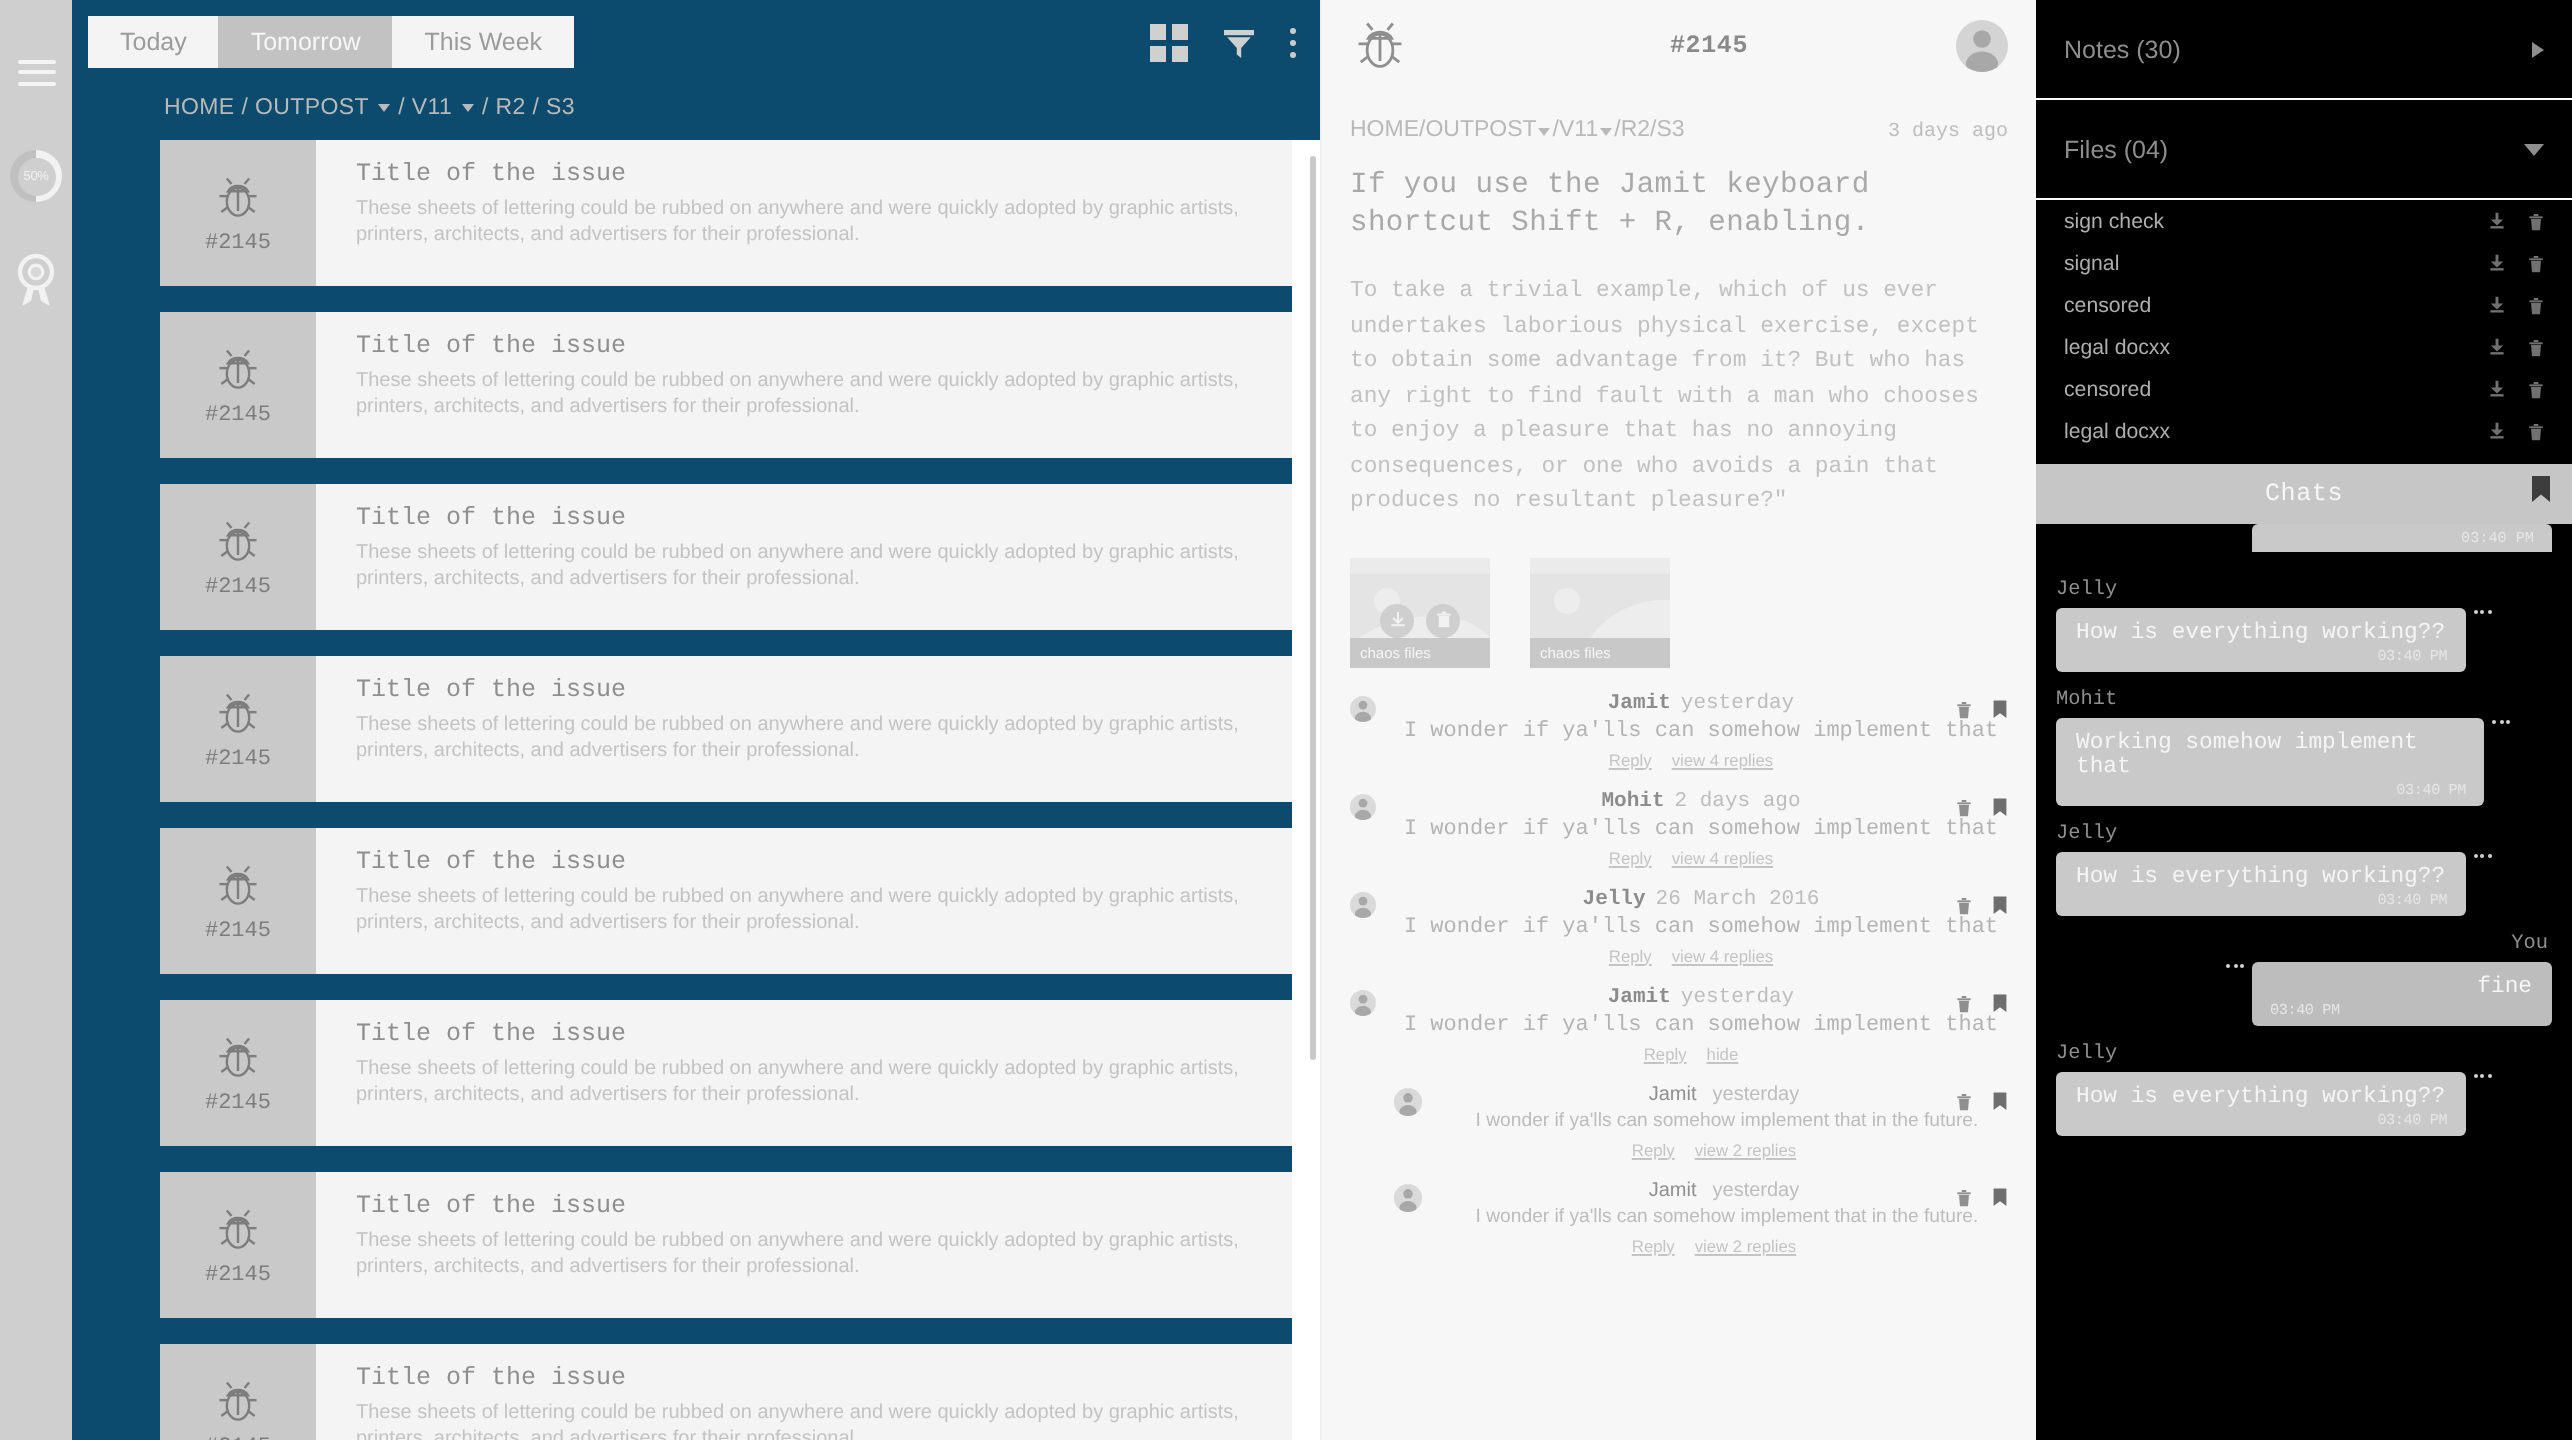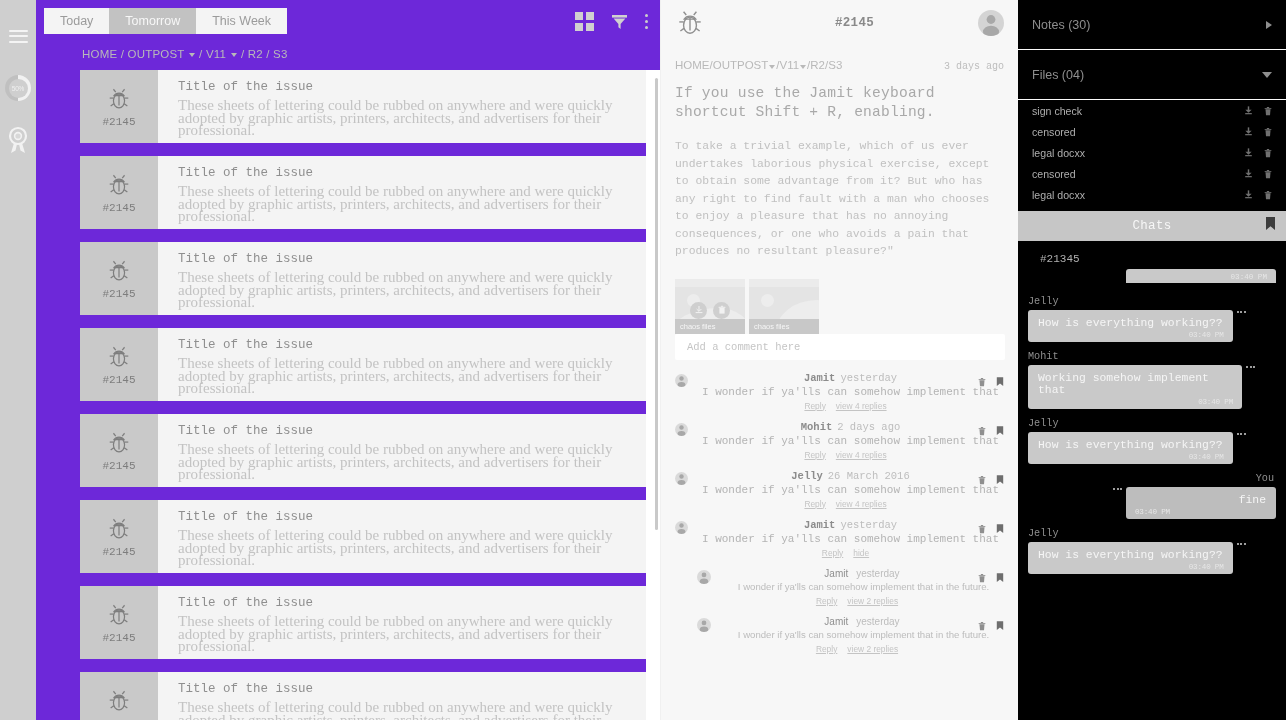--- a/index.html
+++ b/index.html
@@ -36,21 +36,21 @@
   }
   .ring span {
     position: relative; z-index: 2;
     font-size: 6.5px; color: #f0f0f0; letter-spacing: -0.2px;
   }
   .badge-icon { width: 24px; height: 28px; }
 
   
   .listpane {
     width: 624px; flex: 0 0 624px;
-    background: #6d28d9;
+    background: #0c4a6e;
     position: relative;
     height: 720px;
   }
   .list-toolbar {
     height: 42px; display: flex; align-items: center;
     padding: 0 12px 0 0;
   }
   .segs { display: flex; margin-left: 8px; background: #f4f4f4; }
   .seg {
     font-size: 12.5px; color: #9b9b9b;
@@ -95,22 +95,22 @@
     gap: 4px;
   }
   .bug-ico { width: 26px; height: 26px; }
   .issue-id { font-family: "Liberation Mono", monospace; font-size: 11px; color: #7d7d7d; }
   .issue-body { padding: 10px 40px 0 20px; flex: 1; }
   .issue-title {
     font-family: "Liberation Mono", monospace;
     font-size: 12.5px; color: #8f8f8f; margin-bottom: 5px;
   }
   .issue-desc {
-    font-family: Liberation Serif, serif;
-    font-size: 15px; color: #c3c3c3; line-height: 12.6px;
+    font-family: Liberation Sans, sans-serif;
+    font-size: 10px; color: #c3c3c3; line-height: 12.6px;
     max-width: 470px;
   }
   .avatar {
     position: absolute; top: 10px; right: 14px;
     width: 18px; height: 18px; border-radius: 50%;
     background: #d4d4d4;
     display: flex; align-items: flex-end; justify-content: center;
     overflow: hidden;
   }
   .avatar.big { width: 26px; height: 26px; }
@@ -160,21 +160,21 @@
     font-family: "Liberation Mono", monospace;
     font-size: 14.6px; line-height: 19px;
     color: #a9a9a9; letter-spacing: .2px;
     margin-bottom: 16px;
   }
   .dt-text {
     font-family: "Liberation Mono", monospace;
     font-size: 11.4px; line-height: 17.5px;
     color: #c1c1c1;
   }
-  .thumbs { display: flex; gap: 4px; padding: 18px 14px 0 14px; }
+  .thumbs { display: flex; gap: 20px; padding: 18px 14px 0 14px; }
   .thumb {
     width: 70px; height: 55px;
     background: #ebebeb;
     position: relative; overflow: hidden;
   }
   .thumb .ph {
     position: absolute; left: 0; right: 0; top: 8px; bottom: 0;
     background: #e4e4e4; overflow: hidden;
   }
   .thumb .sun {
@@ -728,21 +728,20 @@
       </div>
       <div class="thumb">
         <div class="ph">
           <span class="sun"></span>
           <span class="hill2"></span>
         </div>
         <div class="cap">chaos files</div>
       </div>
     </div>
 
-    <input class="comment-input" placeholder="Add a comment here" style="">
 
     <div class="clist" id="comment-rows">
         <div class="cmt">
           <div class="av">
             <svg width="13" height="13" viewBox="0 0 20 20">
               <circle cx="10" cy="7" r="3.4" fill="#a8a8a8"></circle>
               <ellipse cx="10" cy="17" rx="6.2" ry="4.8" fill="#a8a8a8"></ellipse>
             </svg>
           </div>
           <div class="cmt-main">
@@ -887,20 +886,38 @@
     </div>
     <div class="acc-row">
       <span>Files (04)</span>
       <span class="sp"></span>
       <span class="caret-dn"></span>
     </div>
 
     <div class="files" id="file-rows">
         <div class="file-row">
           <span>sign check</span>
+          <span class="sp"></span>
+          <span class="fico">
+            <svg width="11" height="11" viewBox="0 0 12 12">
+              <path d="M6 1.5 L6 6.2" stroke="#707070" stroke-width="1.6"></path>
+              <path d="M2.6 5.2 L6 8.4 L9.4 5.2 Z" fill="#707070"></path>
+              <rect x="2.4" y="8.8" width="7.2" height="1.3" fill="#707070"></rect>
+            </svg>
+          </span>
+          <span class="fico">
+            <svg width="10" height="10" viewBox="0 0 12 12">
+              <path d="M3 4 L9 4 L8.4 11 L3.6 11 Z" fill="#707070"></path>
+              <rect x="2" y="2.6" width="8" height="1.1" fill="#707070"></rect>
+              <rect x="4.6" y="1.2" width="2.8" height="1.2" fill="#707070"></rect>
+            </svg>
+          </span>
+        </div>
+        <div class="file-row">
+          <span>signal</span>
           <span class="sp"></span>
           <span class="fico">
             <svg width="11" height="11" viewBox="0 0 12 12">
               <path d="M6 1.5 L6 6.2" stroke="#707070" stroke-width="1.6"></path>
               <path d="M2.6 5.2 L6 8.4 L9.4 5.2 Z" fill="#707070"></path>
               <rect x="2.4" y="8.8" width="7.2" height="1.3" fill="#707070"></rect>
             </svg>
           </span>
           <span class="fico">
             <svg width="10" height="10" viewBox="0 0 12 12">
@@ -987,21 +1004,20 @@
     <div class="chats-head">
       <span class="chats-title">Chats</span>
       <span class="bm-top">
         <svg width="11" height="14" viewBox="0 0 11 14">
           <path d="M1 0 L10 0 L10 13 L5.5 9.2 L1 13 Z" fill="#3d3d3d"></path>
         </svg>
       </span>
     </div>
 
     <div class="chat-scroll">
-      <div class="chat-thread-id">#21345</div>
       <div class="msg me msg-cut">
         <span class="bubble-partial">
           <span class="time">03:40 PM</span>
         </span>
       </div>
       <div id="chat-rows">
           <div class="msg"><div class="msg-name">Jelly</div><div class="bubble"><span>How is everything working??</span><span class="time">03:40 PM</span><span class="dots-h">
                 <i></i>
                 <i></i>
                 <i></i>

